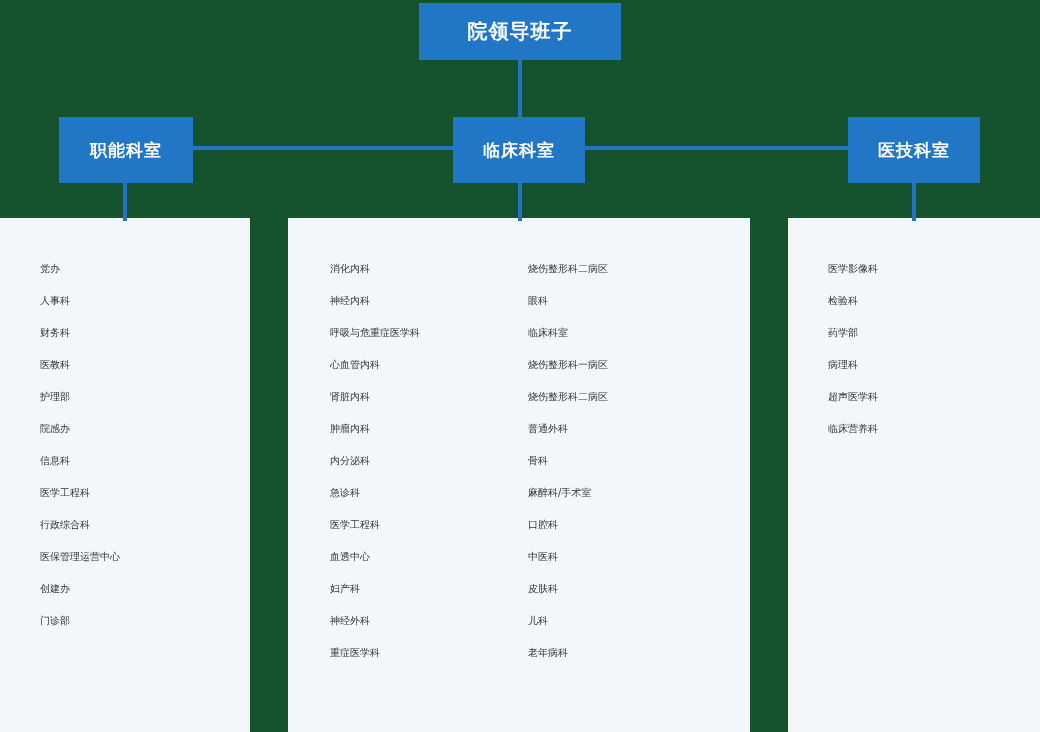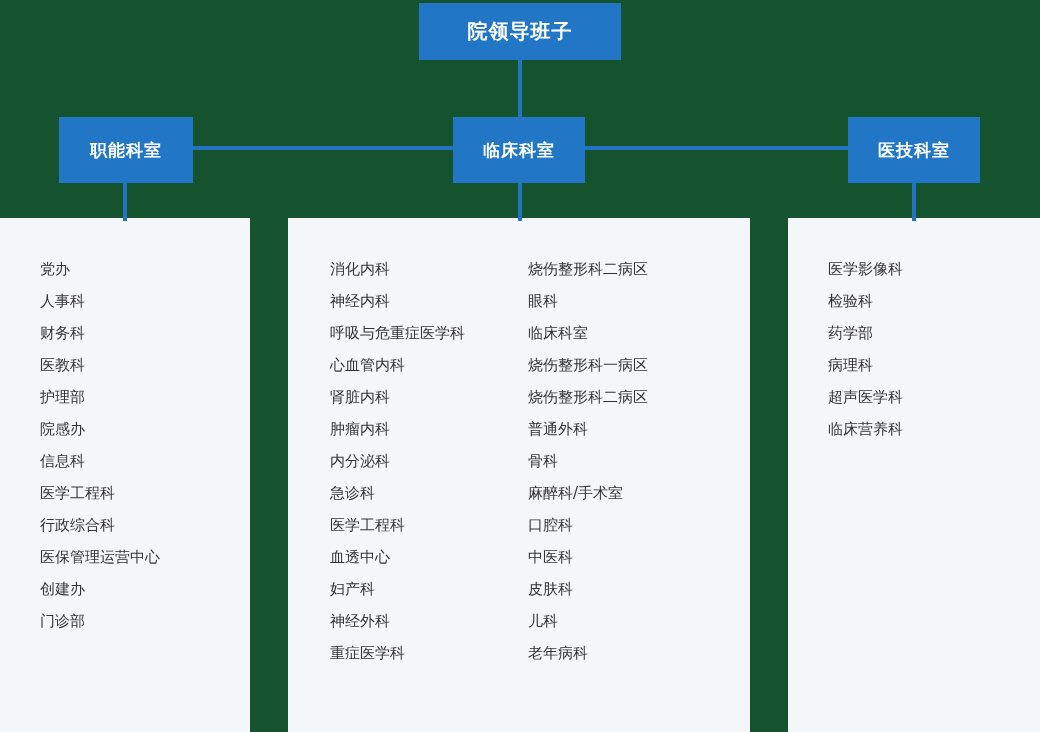--- a/index.html
+++ b/index.html
@@ -58,21 +58,21 @@
     position: absolute;
     top: 35px;
   }
   .list-1 { left: 40px; }
   .col-a  { left: 42px; }
   .col-b  { left: 240px; }
   .list-3 { left: 40px; }
   .item {
     height: 32px;
     line-height: 32px;
-    font-size: 15px;
+    font-size: 10px;
     color: var(--item-text, #333333);
     white-space: nowrap;
   }
 </style>
 </head>
 <body>
 
 <div class="stage">
 
   <div class="line" style="left:518px; top:60px; width:4px; height:57px;"></div>

